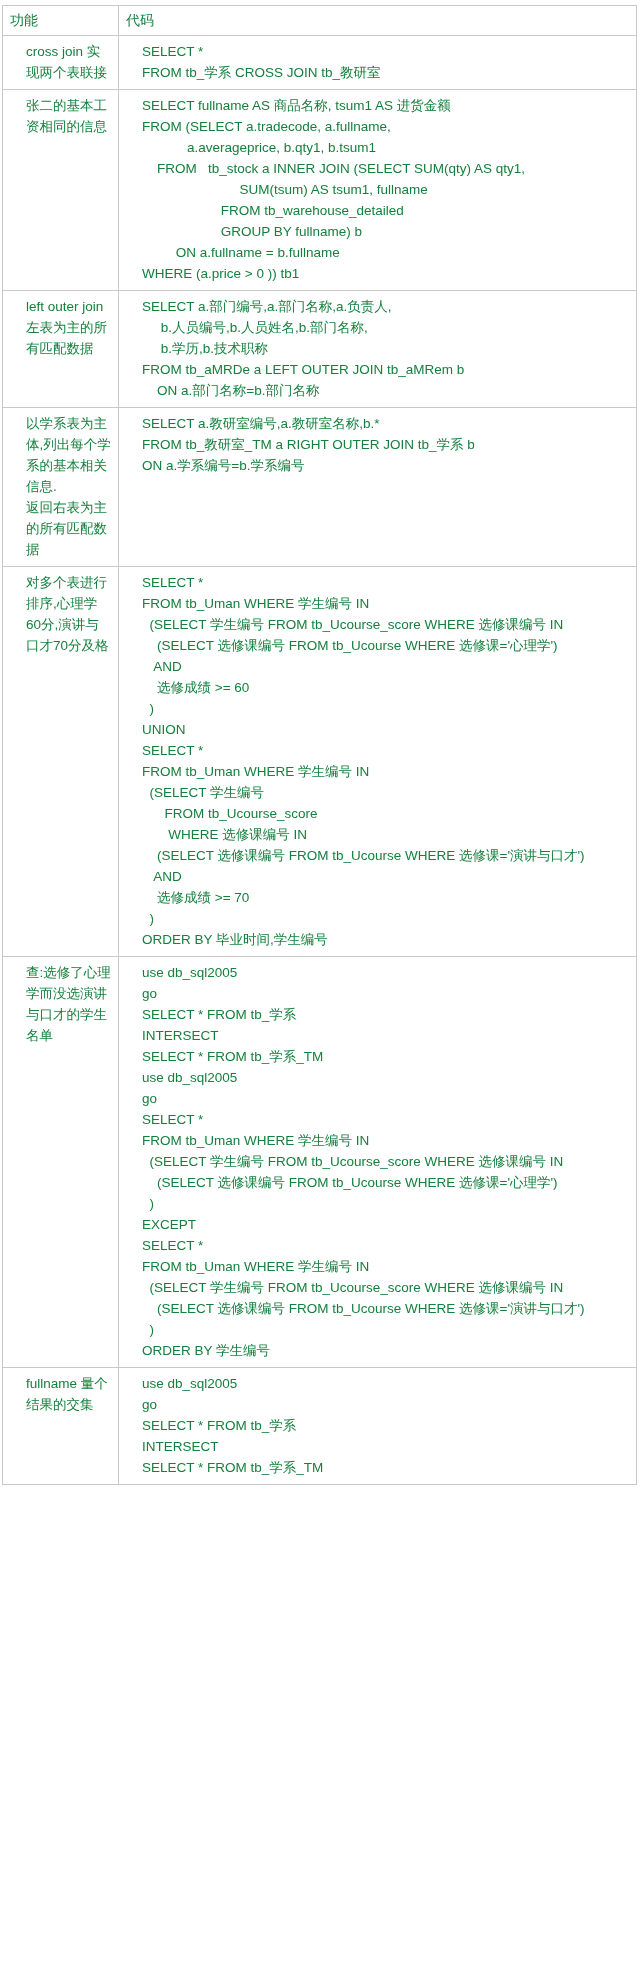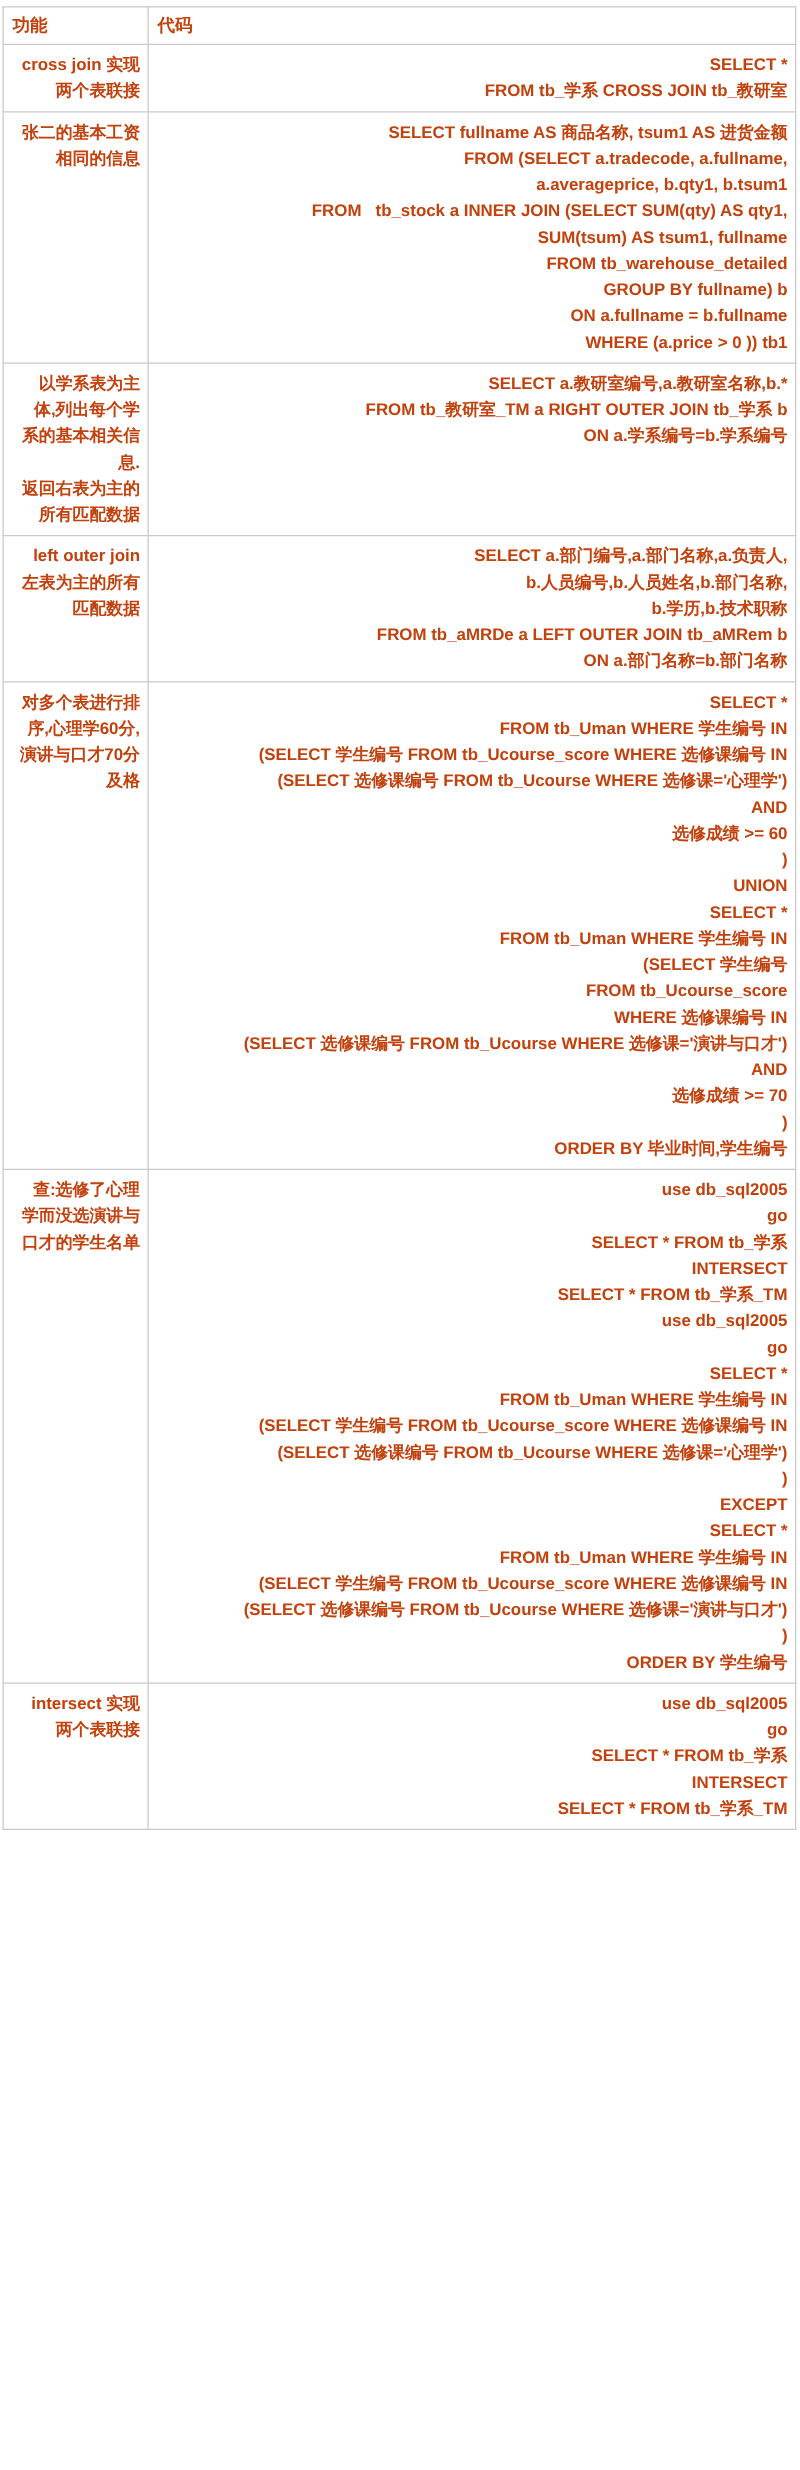--- a/index.html
+++ b/index.html
@@ -20,35 +20,34 @@
     border-collapse: collapse;
     table-layout: fixed;
     width: 635px;
     margin: 5px 0 0 2px;
   }
   col.col-fn { width: 116px; }
   th, td {
     border: 1px solid #c9c9c9;
     vertical-align: top;
     text-align: left;
-    font-weight: bold;
-    color: #c2410c;
+    font-weight: normal;
+    color: #15803d;
     box-sizing: border-box;
   }
   th {
     font-size: 14px;
     line-height: 21px;
     padding: 4px 6px 4px 7px;
     background: #ffffff;
   }
   td {
     font-size: 13.5px;
     line-height: 21px;
-    padding: 5px 6px 6px 11px;
-    text-align: right;
+    padding: 5px 6px 6px 23px;
   }
   td.fn-cell {
     white-space: pre-wrap;
     word-wrap: break-word;
     overflow-wrap: break-word;
   }
   td.code-cell {
     white-space: pre-wrap;
     word-wrap: break-word;
     overflow-wrap: break-word;
@@ -81,33 +80,33 @@
 FROM (SELECT a.tradecode, a.fullname,
             a.averageprice, b.qty1, b.tsum1
     FROM   tb_stock a INNER JOIN (SELECT SUM(qty) AS qty1,
                           SUM(tsum) AS tsum1, fullname
                      FROM tb_warehouse_detailed
                      GROUP BY fullname) b
          ON a.fullname = b.fullname
 WHERE (a.price &gt; 0 )) tb1</td>
         </tr>
         <tr>
-          <td class="fn-cell">以学系表为主体,列出每个学系的基本相关信息.
-返回右表为主的所有匹配数据</td>
-          <td class="code-cell">SELECT a.教研室编号,a.教研室名称,b.*
-FROM tb_教研室_TM a RIGHT OUTER JOIN tb_学系 b
-ON a.学系编号=b.学系编号</td>
-        </tr>
-        <tr>
           <td class="fn-cell">left outer join 左表为主的所有匹配数据</td>
           <td class="code-cell">SELECT a.部门编号,a.部门名称,a.负责人,
      b.人员编号,b.人员姓名,b.部门名称,
      b.学历,b.技术职称
 FROM tb_aMRDe a LEFT OUTER JOIN tb_aMRem b
     ON a.部门名称=b.部门名称</td>
+        </tr>
+        <tr>
+          <td class="fn-cell">以学系表为主体,列出每个学系的基本相关信息.
+返回右表为主的所有匹配数据</td>
+          <td class="code-cell">SELECT a.教研室编号,a.教研室名称,b.*
+FROM tb_教研室_TM a RIGHT OUTER JOIN tb_学系 b
+ON a.学系编号=b.学系编号</td>
         </tr>
         <tr>
           <td class="fn-cell">对多个表进行排序,心理学60分,演讲与口才70分及格</td>
           <td class="code-cell">SELECT *
 FROM tb_Uman WHERE 学生编号 IN
   (SELECT 学生编号 FROM tb_Ucourse_score WHERE 选修课编号 IN
     (SELECT 选修课编号 FROM tb_Ucourse WHERE 选修课='心理学')
    AND
     选修成绩 &gt;= 60
   )
@@ -139,21 +138,21 @@
   )
 EXCEPT
 SELECT *
 FROM tb_Uman WHERE 学生编号 IN
   (SELECT 学生编号 FROM tb_Ucourse_score WHERE 选修课编号 IN
     (SELECT 选修课编号 FROM tb_Ucourse WHERE 选修课='演讲与口才')
   )
 ORDER BY 学生编号</td>
         </tr>
         <tr>
-          <td class="fn-cell">intersect 实现两个表联接</td>
+          <td class="fn-cell">fullname 量个结果的交集</td>
           <td class="code-cell">use db_sql2005
 go
 SELECT * FROM tb_学系
 INTERSECT
 SELECT * FROM tb_学系_TM</td>
         </tr>
       </tbody>
   </table>
 </div>
 

